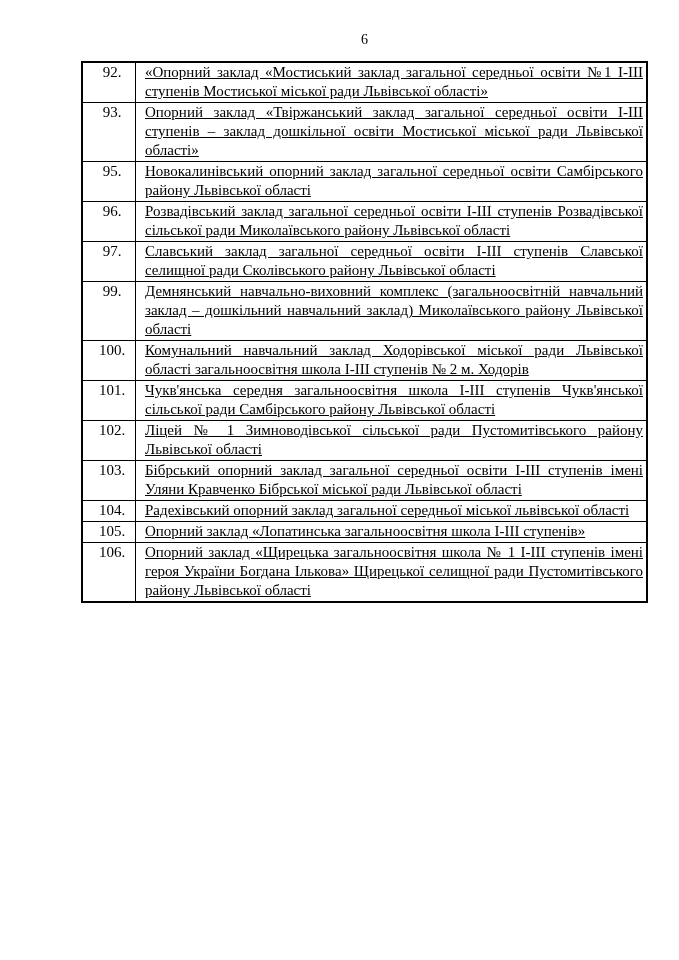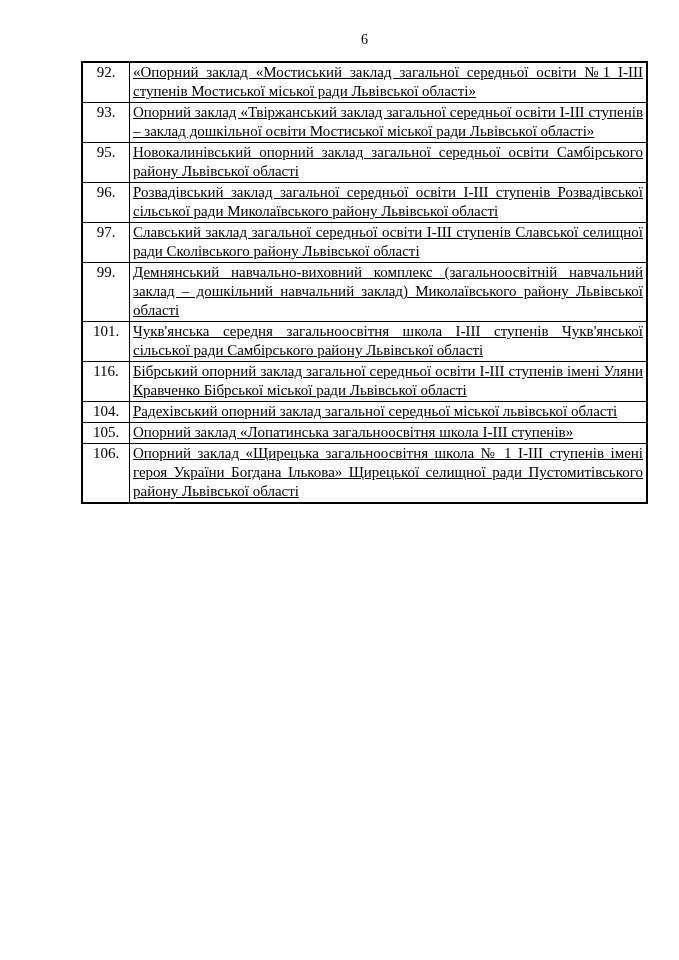--- a/index.html
+++ b/index.html
@@ -31,21 +31,21 @@
     width: 567px;
     border-collapse: collapse;
     table-layout: fixed;
     border: 2px solid #000;
     font-size: 15px;
     line-height: 19px;
   }
   table.schools td {
     border: 1px solid #000;
     vertical-align: top;
-    padding: 0 3px 1px 3px;
+    padding: 0 3px 1px 9px;
   }
   td.num-cell {
     width: 40px;
     text-align: center;
     white-space: nowrap;
   }
   td.text-cell {
     text-align: justify;
     text-justify: inter-word;
     padding-left: 6px;
@@ -78,25 +78,33 @@
     </tr>
     <tr>
       <td class="num-cell">97.</td>
       <td class="text-cell">Славський заклад загальної середньої освіти І-ІІІ ступенів Славської селищної ради Сколівського району Львівської області</td>
     </tr>
     <tr>
       <td class="num-cell">99.</td>
       <td class="text-cell">Демнянський навчально-виховний комплекс (загальноосвітній навчальний заклад – дошкільний навчальний заклад) Миколаївського району Львівської області</td>
     </tr>
     <tr>
+      <td class="num-cell">100.</td>
+      <td class="text-cell">Комунальний навчальний заклад Ходорівської міської ради Львівської області загальноосвітня школа І-ІІІ ступенів № 2 м. Ходорів</td>
+    </tr>
+    <tr>
       <td class="num-cell">101.</td>
       <td class="text-cell">Чукв'янська середня загальноосвітня школа І-ІІІ ступенів Чукв'янської сільської ради Самбірського району Львівської області</td>
     </tr>
     <tr>
-      <td class="num-cell">116.</td>
+      <td class="num-cell">102.</td>
+      <td class="text-cell">Ліцей № 1 Зимноводівської сільської ради Пустомитівського району Львівської області</td>
+    </tr>
+    <tr>
+      <td class="num-cell">103.</td>
       <td class="text-cell">Бібрський опорний заклад загальної середньої освіти І-ІІІ ступенів імені Уляни Кравченко Бібрської міської ради Львівської області</td>
     </tr>
     <tr>
       <td class="num-cell">104.</td>
       <td class="text-cell">Радехівський опорний заклад загальної середньої міської львівської області</td>
     </tr>
     <tr>
       <td class="num-cell">105.</td>
       <td class="text-cell">Опорний заклад «Лопатинська загальноосвітня школа І-ІІІ ступенів»</td>
     </tr>

